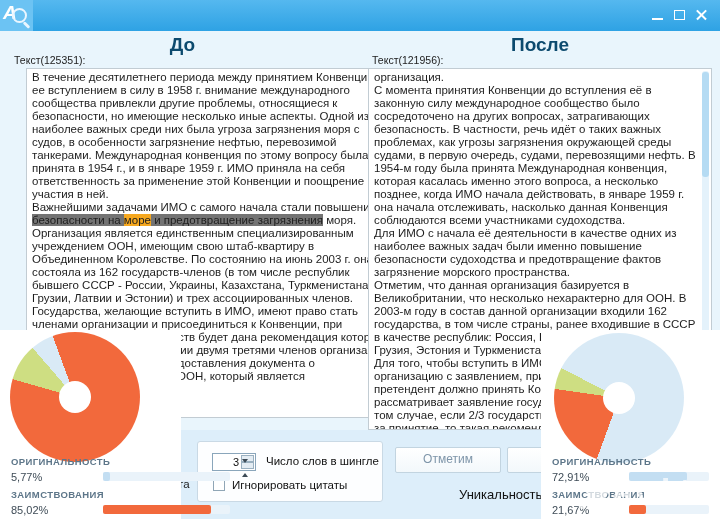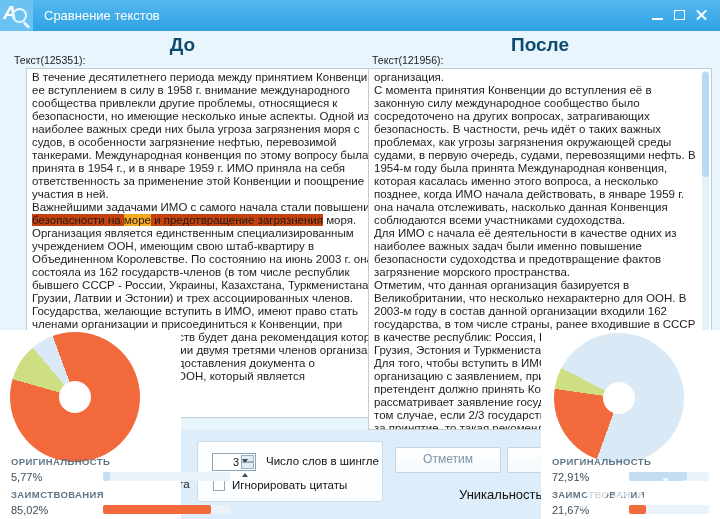--- a/index.html
+++ b/index.html
@@ -27,21 +27,21 @@
   .head-before{left:10px;width:345px;} .head-after{left:368px;width:344px;}
   .doc-label{position:absolute;top:54px;font-size:10.5px;color:#222;z-index:1;}
   .lbl-before{left:14px;} .lbl-after{left:372px;}
   
   .text-panel{position:absolute;top:68px;background:#fff;border:1px solid #c2ccd3;
     box-sizing:border-box;overflow:hidden;z-index:1;
     font-size:11.5px;line-height:13px;color:#1d1d1d;padding:2px 14px 2px 5px;}
   .panel-before{left:26px;width:385px;height:350px;}
   .panel-after{left:368px;width:344px;height:362px;}
   .para{margin:0;}
-  .hl-y{background:#c2410c;}
+  .hl-y{background:#737373;}
   .hl-o{background:#f6a81f;}
   .vscroll{position:absolute;top:2px;right:2px;bottom:2px;width:7px;background:#e4f2fb;border-radius:3px;}
   .vscroll .thumb{position:absolute;left:0;top:1px;width:7px;height:105px;background:#b5dbf3;border-radius:3px;}
   
   .bottom-strip{position:absolute;left:0;top:430px;width:720px;height:89px;background:#ddeefa;z-index:2;}
   .cut-fragment{position:absolute;left:178px;top:478px;font-size:11.5px;color:#222;z-index:3;}
   .controls-box{position:absolute;left:197px;top:441px;width:186px;height:61px;background:#fdfeff;
     border:1px solid #c9d9e5;border-radius:3px;z-index:3;box-sizing:border-box;}
   .spin-box{position:absolute;left:14px;top:11px;width:44px;height:18px;border:1px solid #8aa6bb;background:#fff;box-sizing:border-box;}
   .spin-val{position:absolute;right:16px;top:2px;font-size:11px;color:#111;}
@@ -89,21 +89,20 @@
 </style>
 </head>
 <body>
 
 <div class="titlebar">
   <div class="app-icon">
     <span class="a">A</span>
     <span class="lens"></span>
     <span class="handle"></span>
   </div>
-  <div class="win-title">Сравнение текстов</div>
   <div class="winbtn btn-min">
       <span class="glyph-min"></span>
     </div>
   <div class="winbtn btn-max">
       <span class="glyph-max"></span>
     </div>
   <div class="winbtn btn-close">
       <span class="glyph-x1"></span>
       <span class="glyph-x2"></span>
     </div>

